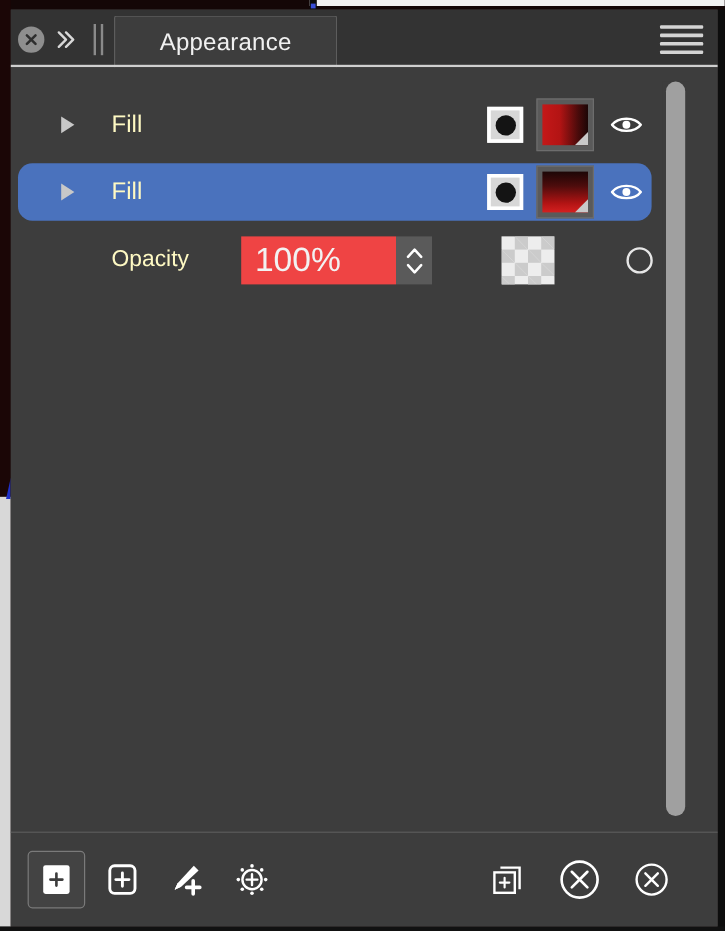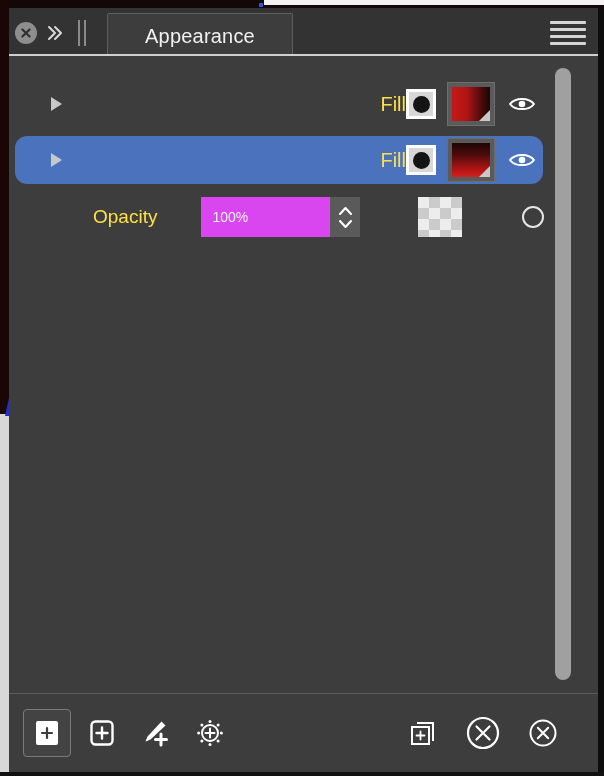--- a/index.html
+++ b/index.html
@@ -144,21 +144,20 @@
     height: 45px;
     background: #3d3d3d;
     border: 1px solid #5d5d5d;
     border-bottom: none;
     border-radius: 2px 2px 0 0;
     box-sizing: border-box;
     display: flex;
     align-items: center;
     justify-content: center;
     cursor: pointer;
-    margin-left: 12px;
   }
   .tab-label {
     color: #f0f0f0;
     font-size: 20px;
     letter-spacing: 0.2px;
   }
 
   .menu-btn {
     position: absolute;
     right: 12px; top: 12px;
@@ -210,25 +209,24 @@
     align-items: center;
     cursor: pointer;
   }
   .disclosure .tri {
     width: 0; height: 0;
     border-left: 11px solid #c8c8c8;
     border-top: 7px solid transparent;
     border-bottom: 7px solid transparent;
   }
   .row-label {
-    color: #fde047;
+    color: #fef9c3;
     font-size: 20px;
     margin-left: 14px;
     flex: 1 1 auto;
-    text-align: right;
   }
   .row.r3 .row-label {
     margin-left: 78px;
     font-size: 19px;
   }
 
   
   .cis {
     width: 30px; height: 30px;
     background: #d7d7d7;
@@ -292,24 +290,24 @@
   .opacity-field {
     display: flex;
     align-items: stretch;
     height: 40px;
     width: 159px;
     flex: 0 0 auto;
     cursor: text;
   }
   .opacity-input {
     flex: 1 1 auto;
-    background: #d946ef;
+    background: #ef4444;
     border: none;
     color: #f2f2f2;
-    font-size: 14px;
+    font-size: 28px;
     font-family: "Liberation Sans", sans-serif;
     padding: 0 0 0 11px;
     box-sizing: border-box;
     outline: none;
     min-width: 0;
   }
   .stepper {
     width: 30px;
     background: #5a5a5a;
     display: flex;

